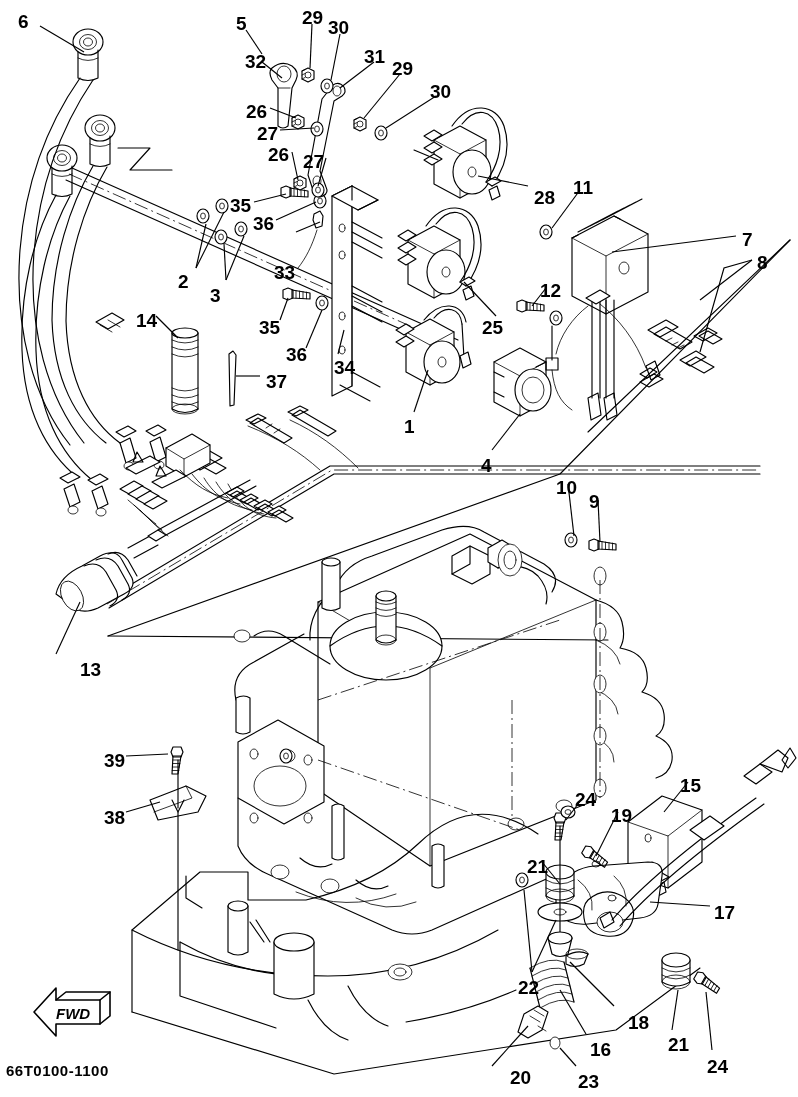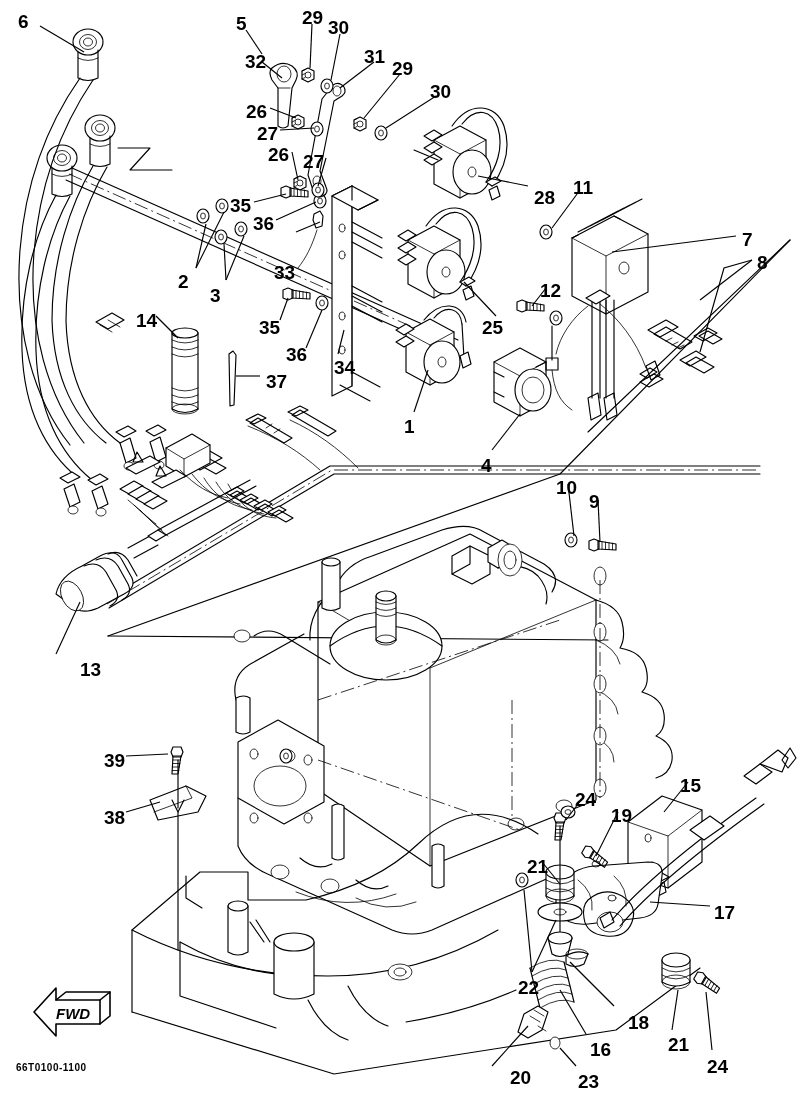--- a/index.html
+++ b/index.html
@@ -4,21 +4,21 @@
 <title>Parts Diagram 66T0100-1100</title>
 <style>
   html,body{margin:0;padding:0;background:#ffffff;}
   body{width:798px;height:1097px;overflow:hidden;
        font-family:"Liberation Sans",sans-serif;color:#000;}
   #sheet{position:relative;width:798px;height:1097px;background:#fff;}
   #art{position:absolute;left:0;top:0;width:798px;height:1097px;}
   .callout{position:absolute;font-family:"Liberation Sans",sans-serif;
            font-size:19px;font-weight:700;color:#000;line-height:1;
            white-space:nowrap;letter-spacing:0px;}
-  #diagcode{position:absolute;left:16px;top:1062px;font-size:10px;
+  #diagcode{position:absolute;left:6px;top:1062px;font-size:15px;
             font-weight:700;letter-spacing:.5px;}
   #fwdlabel{position:absolute;left:56px;top:1005px;font-size:15px;
             font-weight:700;font-style:italic;color:#000;}
 </style>
 </head>
 <body>
 
 <div id="sheet">
 
   <svg id="art" viewBox="0 0 798 1097" xmlns="http://www.w3.org/2000/svg">

